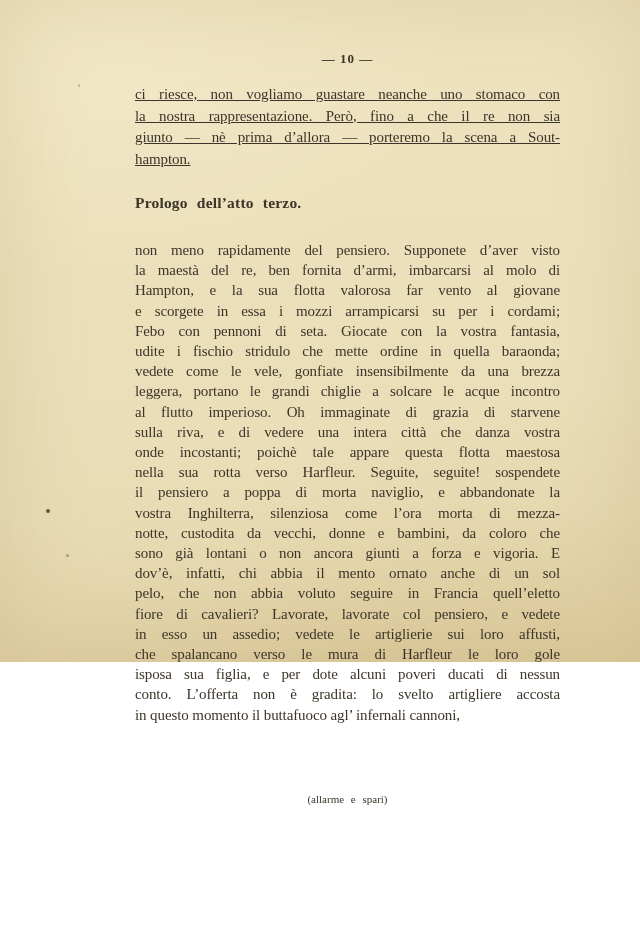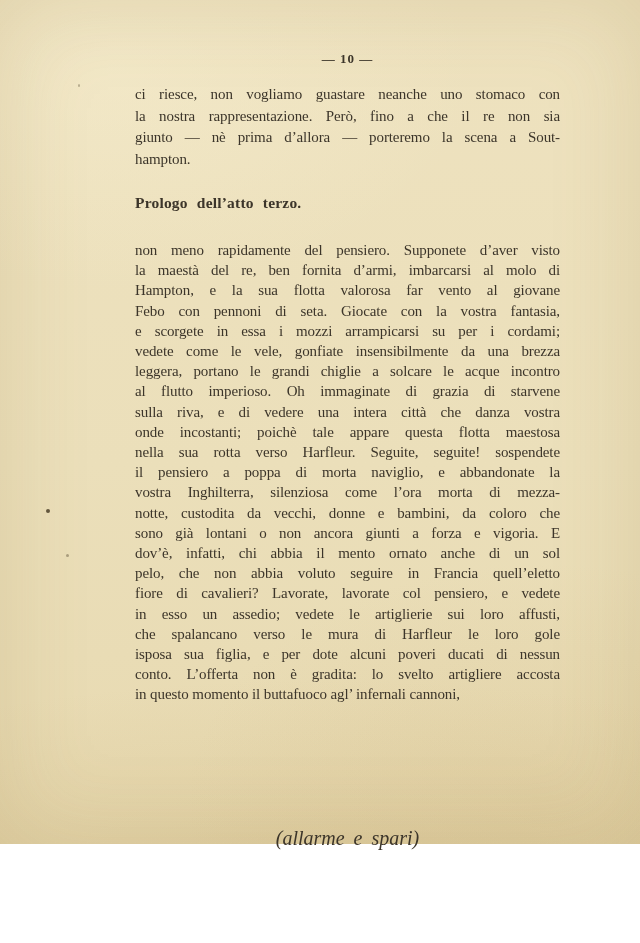--- a/index.html
+++ b/index.html
@@ -10,21 +10,21 @@
   }
   * { margin: 0; padding: 0; box-sizing: border-box; }
   html, body { width: 640px; height: 943px; overflow: hidden; }
   body {
     font-family: "Liberation Serif", "DejaVu Serif", serif;
     color: var(--ink);
   }
   .page {
     position: relative;
     width: 640px;
-    height: 844px;
+    height: 662px;
     background:
       radial-gradient(ellipse 520px 320px at 18% 8%, rgba(250, 243, 215, 0.35), rgba(250,243,215,0) 70%),
       radial-gradient(ellipse 600px 400px at 85% 95%, rgba(196, 168, 110, 0.16), rgba(196,168,110,0) 60%),
       radial-gradient(ellipse 900px 260px at 50% 102%, rgba(190, 160, 100, 0.18), rgba(190,160,100,0) 70%),
       linear-gradient(180deg, #eee2bf 0%, #ebdfba 55%, #e7d9b0 100%);
     box-shadow: inset 0 0 90px rgba(150, 120, 60, 0.18);
   }
   .textblock {
     position: absolute;
     left: 135px;
@@ -41,46 +41,45 @@
     font-weight: bold;
     letter-spacing: 1px;
     color: var(--ink);
   }
   .para {
     position: absolute;
     left: 0; right: 0;
     font-size: 15px;
     letter-spacing: -0.1px;
   }
-  .para1 { top: 84px;  line-height: 21.5px; }
+  .para1 { top: 84px;  line-height: 21.5px; text-decoration: underline; }
   .para2 { top: 240px; line-height: 20.2px; }
   .line {
     text-align: justify;
     text-align-last: justify;
     overflow: hidden;
   }
   .line.last { text-align-last: left; }
   .line.indent { text-indent: 22px; }
   .heading {
     position: absolute;
     top: 194px;
     left: 0; right: 0;
     text-align: left;
     font-size: 15.5px;
     font-weight: bold;
     word-spacing: 5px;
     letter-spacing: 0.2px;
   }
   .stage {
     position: absolute;
-    top: 827px;
+    top: 793px;
     left: 0; right: 0;
     text-align: center;
-    font-style: italic;
-    font-size: 20px;
+    font-size: 11px;
     word-spacing: 4px;
   }
   .speck {
     position: absolute;
     border-radius: 50%;
     background: #4a3e28;
   }
   .speck1 { left: 46px; top: 509px; width: 4px; height: 4px; opacity: 0.85; }
   .speck2 { left: 66px; top: 554px; width: 3px; height: 3px; opacity: 0.4; }
   .speck3 { left: 78px; top: 84px;  width: 2px; height: 3px; opacity: 0.35; }
@@ -98,22 +97,23 @@
         <div class="line">giunto — nè prima d’allora — porteremo la scena a Sout-</div>
         <div class="line last">hampton.</div>
       </div>
 
     <div class="heading">Prologo dell’atto terzo.</div>
 
     <div class="para para2">
         <div class="line">non meno rapidamente del pensiero. Supponete d’aver visto</div>
         <div class="line">la maestà del re, ben fornita d’armi, imbarcarsi al molo di</div>
         <div class="line">Hampton, e la sua flotta valorosa far vento al giovane</div>
+        <div class="line">e scorgete in essa i mozzi arrampicarsi su per i cordami;</div>
         <div class="line">Febo con pennoni di seta. Giocate con la vostra fantasia,</div>
-        <div class="line">e scorgete in essa i mozzi arrampicarsi su per i cordami;</div>
+        <div class="line">udite i fischio stridulo che mette ordine in quella baraonda;</div>
         <div class="line">vedete come le vele, gonfiate insensibilmente da una brezza</div>
         <div class="line">leggera, portano le grandi chiglie a solcare le acque incontro</div>
         <div class="line">al flutto imperioso. Oh immaginate di grazia di starvene</div>
         <div class="line">sulla riva, e di vedere una intera città che danza vostra</div>
         <div class="line">onde incostanti; poichè tale appare questa flotta maestosa</div>
         <div class="line">nella sua rotta verso Harfleur. Seguite, seguite! sospendete</div>
         <div class="line">il pensiero a poppa di morta naviglio, e abbandonate la</div>
         <div class="line">vostra Inghilterra, silenziosa come l’ora morta di mezza-</div>
         <div class="line">notte, custodita da vecchi, donne e bambini, da coloro che</div>
         <div class="line">sono già lontani o non ancora giunti a forza e vigoria. E</div>

